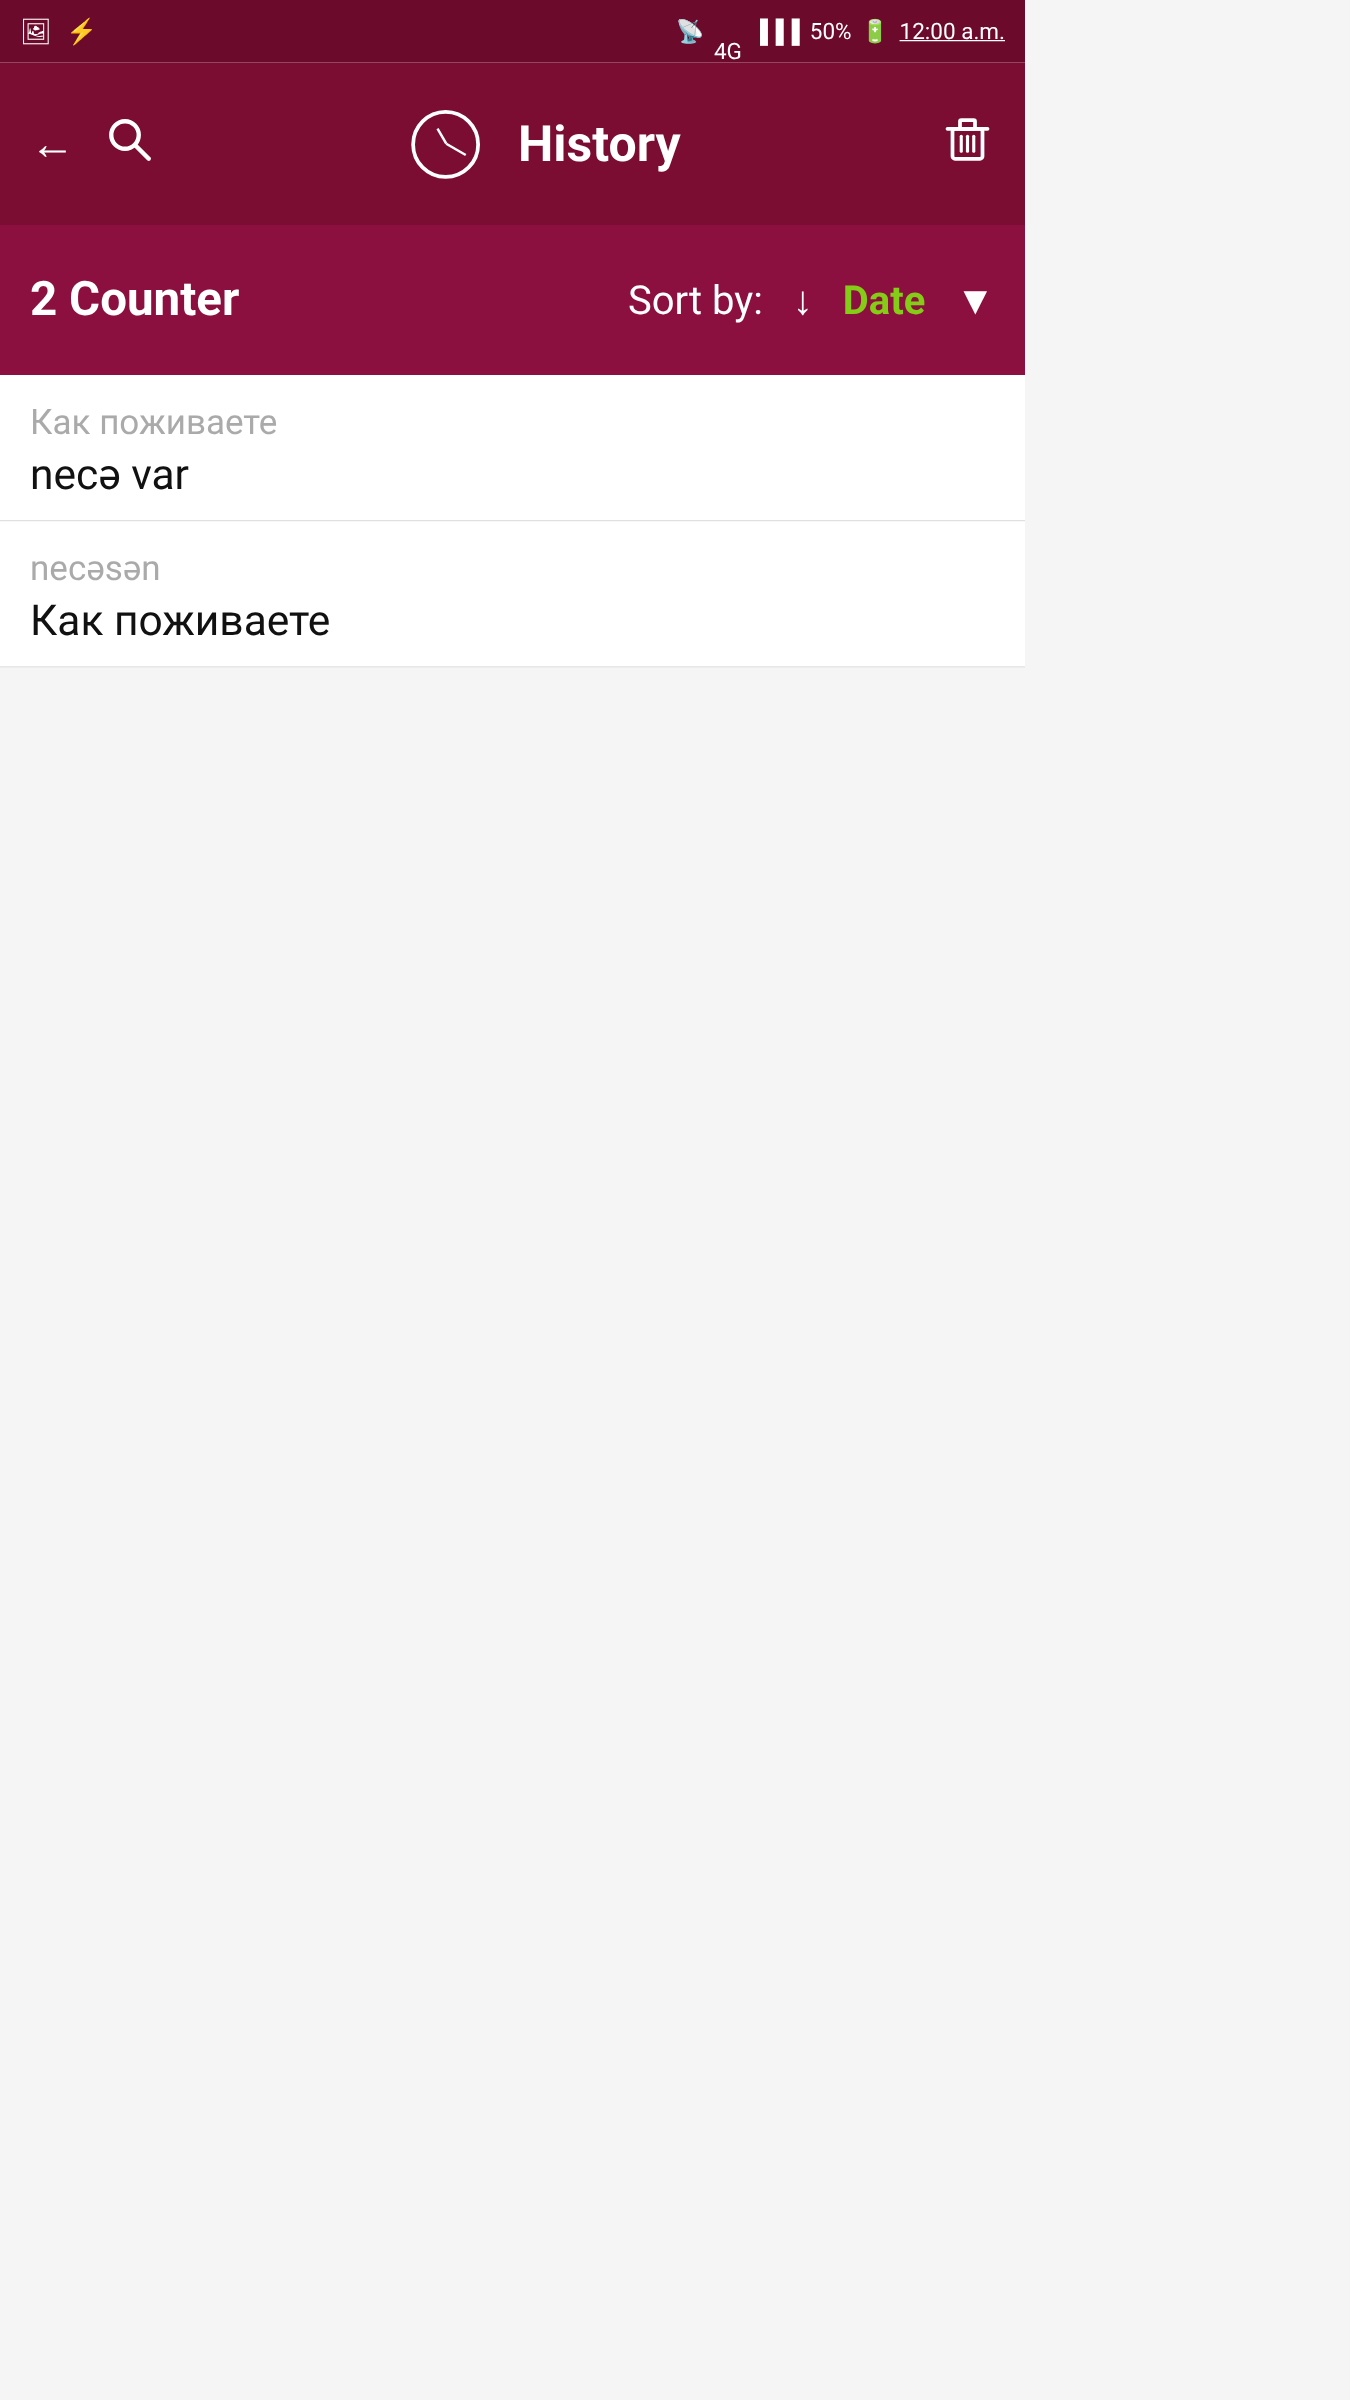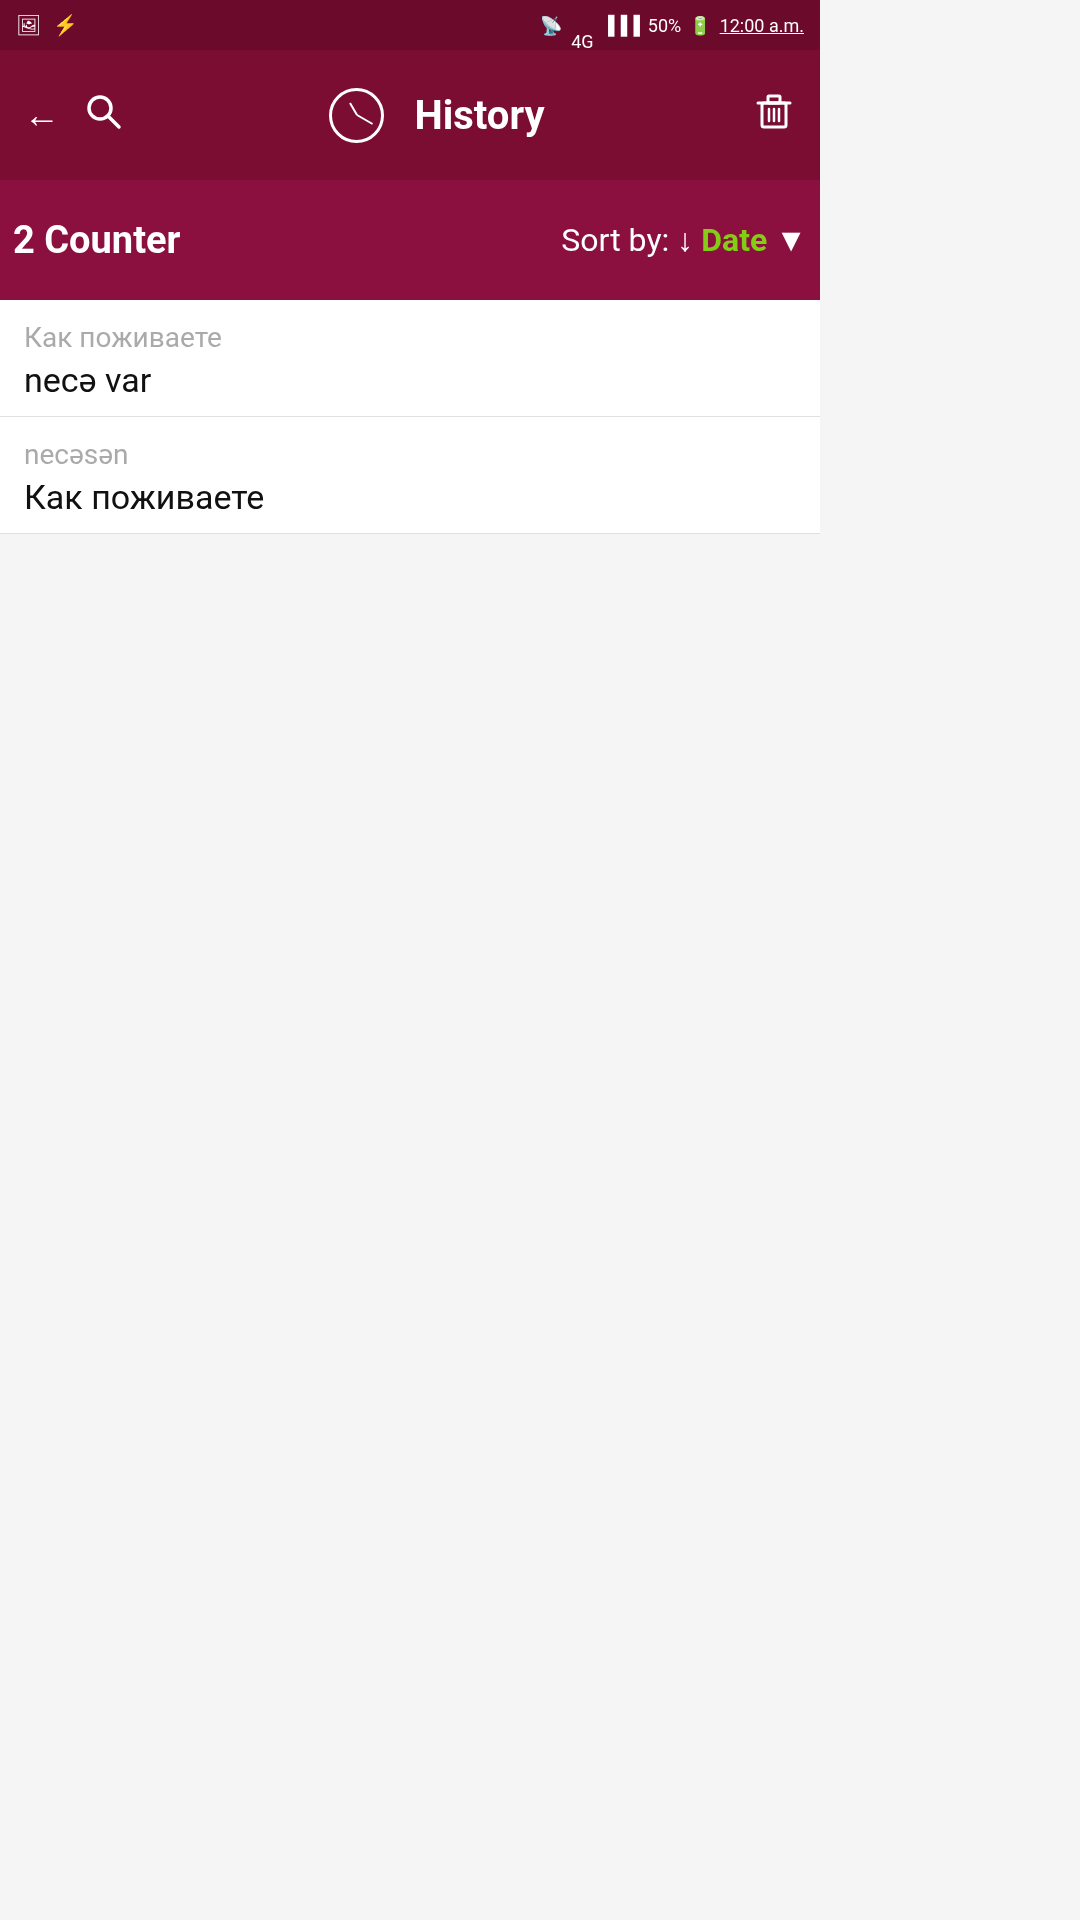--- a/index.html
+++ b/index.html
@@ -128,33 +128,33 @@
     }
 
     
     .subheader {
       width: 100%;
       height: 120px;
       background: #8b1040;
       display: flex;
       align-items: center;
       justify-content: space-between;
-      padding: 0 13px;
+      padding: 0 24px;
     }
 
     .counter-label {
       color: white;
       font-size: 38px;
       font-weight: bold;
     }
 
     .sort-section {
       display: flex;
       align-items: center;
-      gap: 8px;
+      gap: 24px;
     }
 
     .sort-by-label {
       color: white;
       font-size: 32px;
     }
 
     .sort-arrow-icon {
       color: white;
       font-size: 32px;

